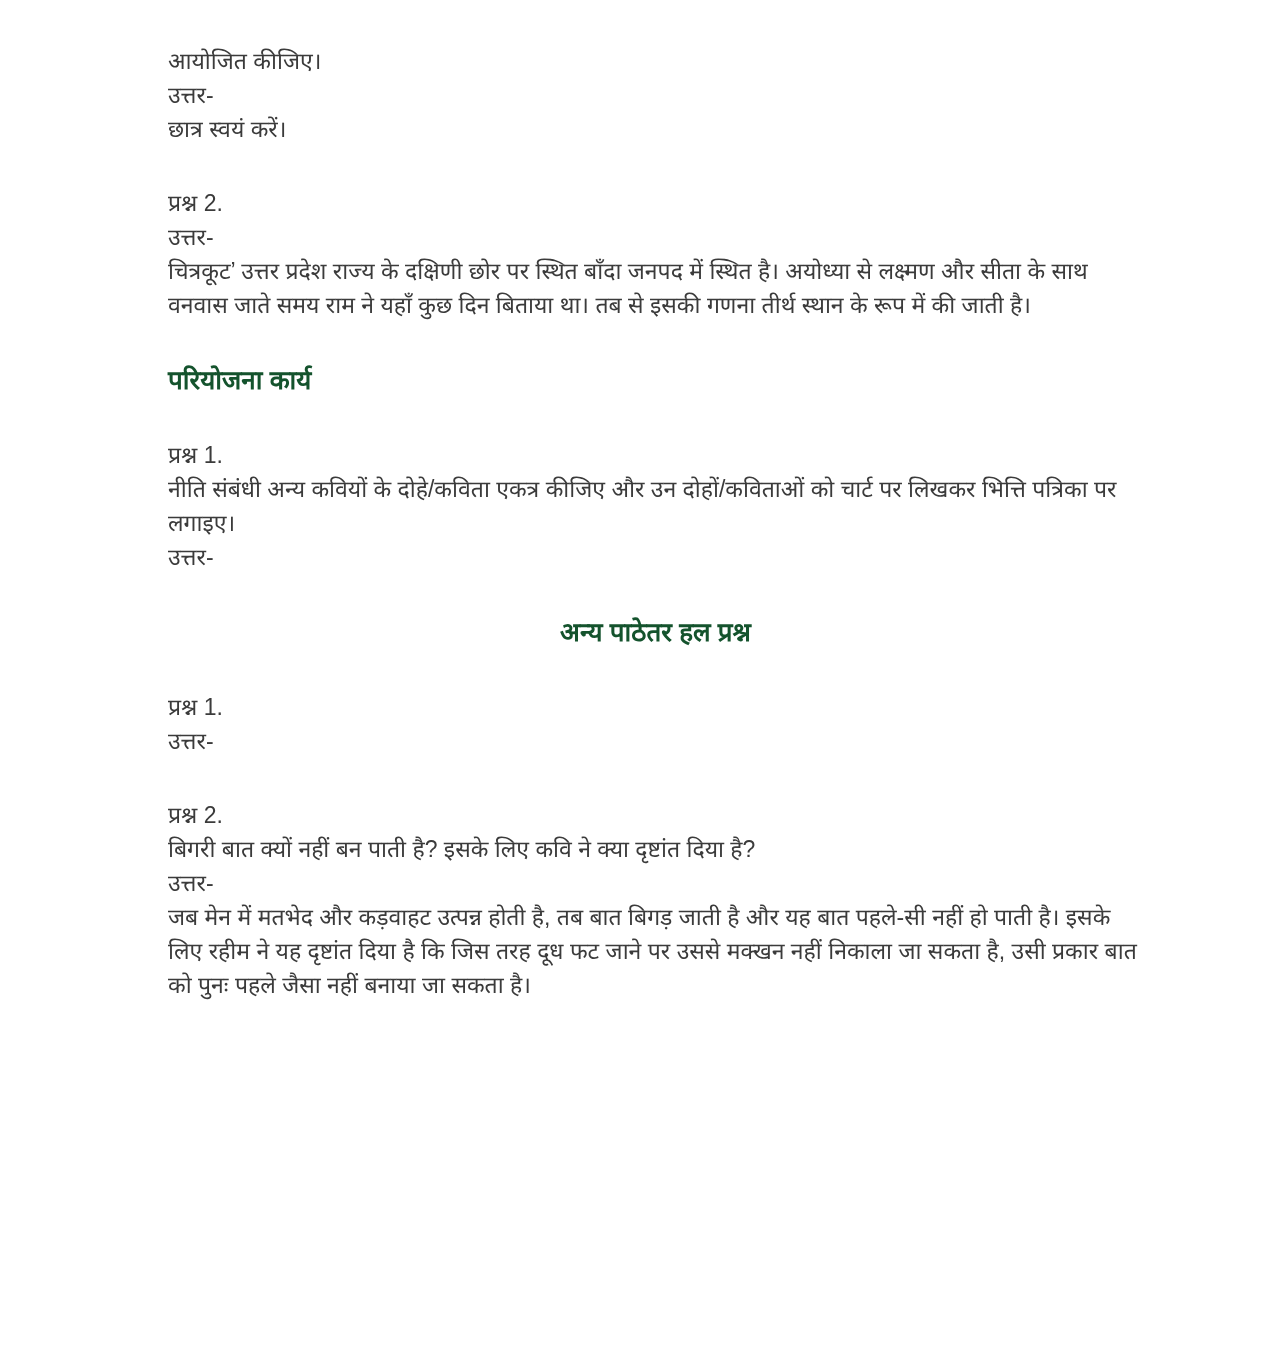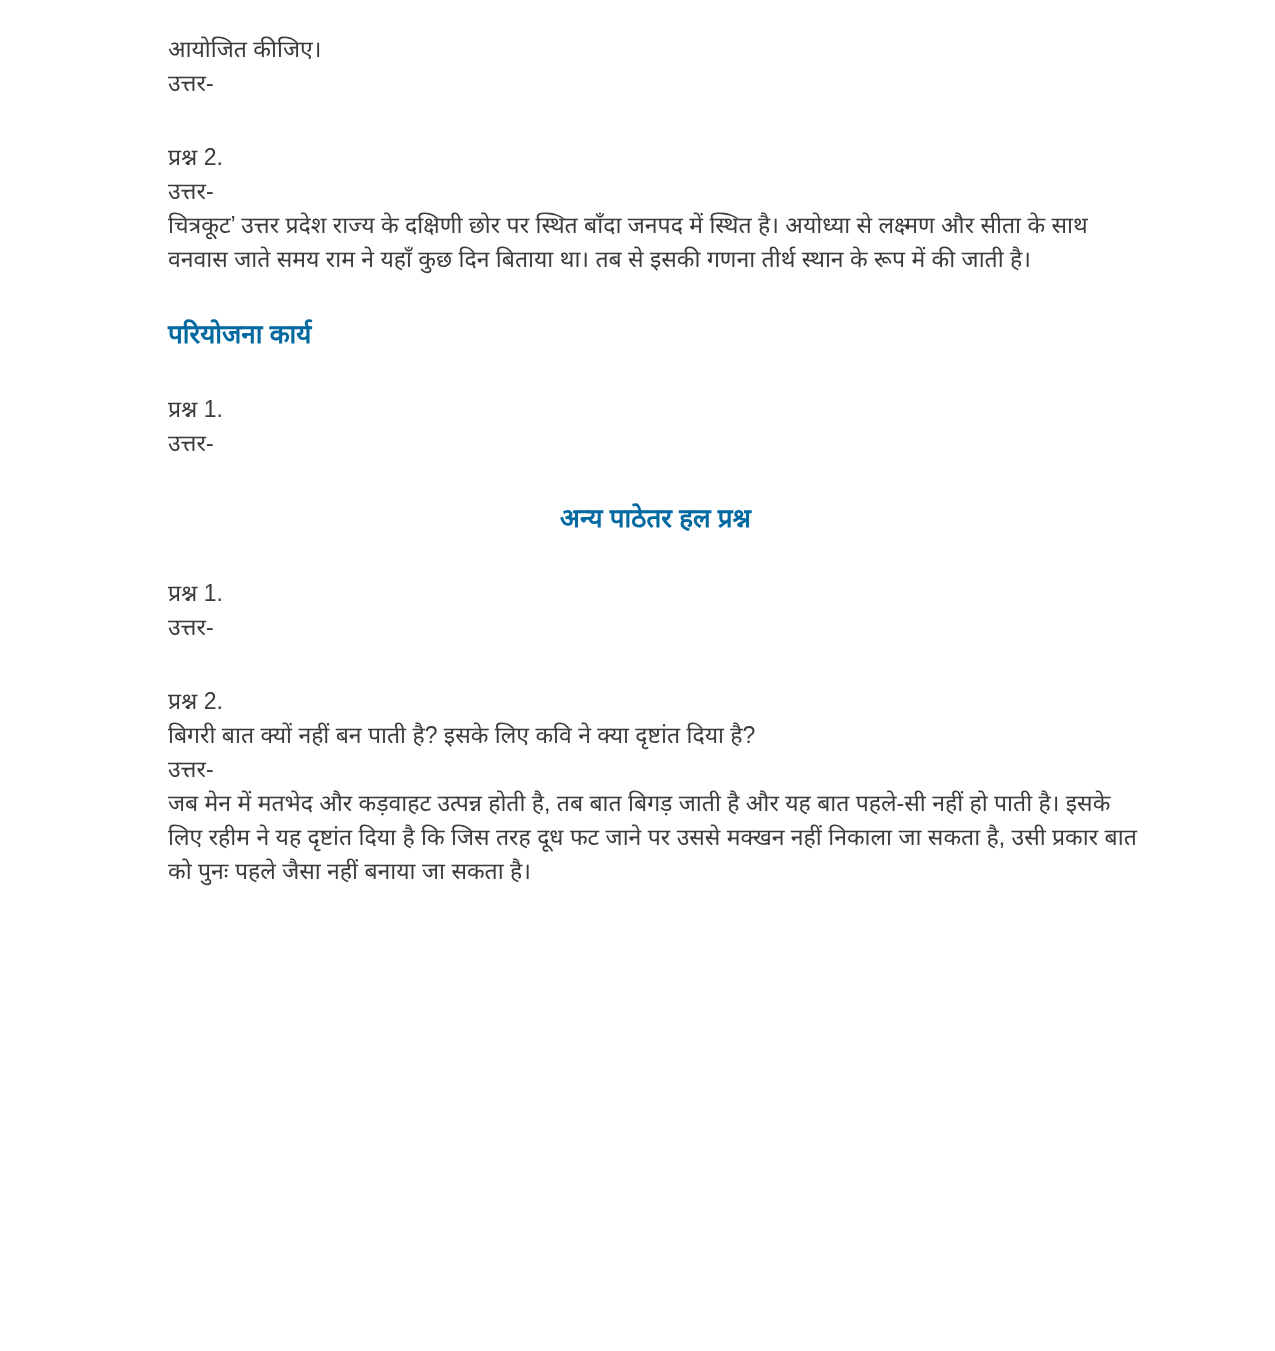--- a/index.html
+++ b/index.html
@@ -19,59 +19,61 @@
   
   .article {
     box-sizing: border-box;
     padding: 28px 132px 40px 168px;   
     font-size: 23px;
     line-height: 34px;
   }
 
   
   .para {
-    margin: 4px 0 40px 0;
+    margin: 16px 0 40px 0;
   }
   .line {
     display: block;
   }
 
   
   .heading {
     font-size: 26px;
     line-height: 36px;
     font-weight: 700;
-    color: #0369a1;
+    color: #14532d;
     margin: 0 0 40px 0;
   }
   .heading.centered {
     text-align: center;
   }
 </style>
 </head>
 <body>
 
 <div class="page">
   <article class="article">
 
     <p class="para">
       <span class="line">आयोजित कीजिए।</span>
       <span class="line">उत्तर-</span>
+      <span class="line">छात्र स्वयं करें।</span>
     </p>
 
     <p class="para">
       <span class="line">प्रश्न 2.</span>
       <span class="line">उत्तर-</span>
       <span class="line">चित्रकूट’ उत्तर प्रदेश राज्य के दक्षिणी छोर पर स्थित बाँदा जनपद में स्थित है। अयोध्या से लक्ष्मण और सीता के साथ वनवास जाते समय राम ने यहाँ कुछ दिन बिताया था। तब से इसकी गणना तीर्थ स्थान के रूप में की जाती है।</span>
     </p>
 
     <h3 class="heading">परियोजना कार्य</h3>
 
     <p class="para">
       <span class="line">प्रश्न 1.</span>
+      <span class="line">नीति संबंधी अन्य कवियों के दोहे/कविता एकत्र कीजिए और उन दोहों/कविताओं को चार्ट पर लिखकर भित्ति पत्रिका पर लगाइए।</span>
       <span class="line">उत्तर-</span>
     </p>
 
     <h3 class="heading centered">अन्य पाठेतर हल प्रश्न</h3>
 
 
     <p class="para">
       <span class="line">प्रश्न 1.</span>
       <span class="line">उत्तर-</span>
     </p>

